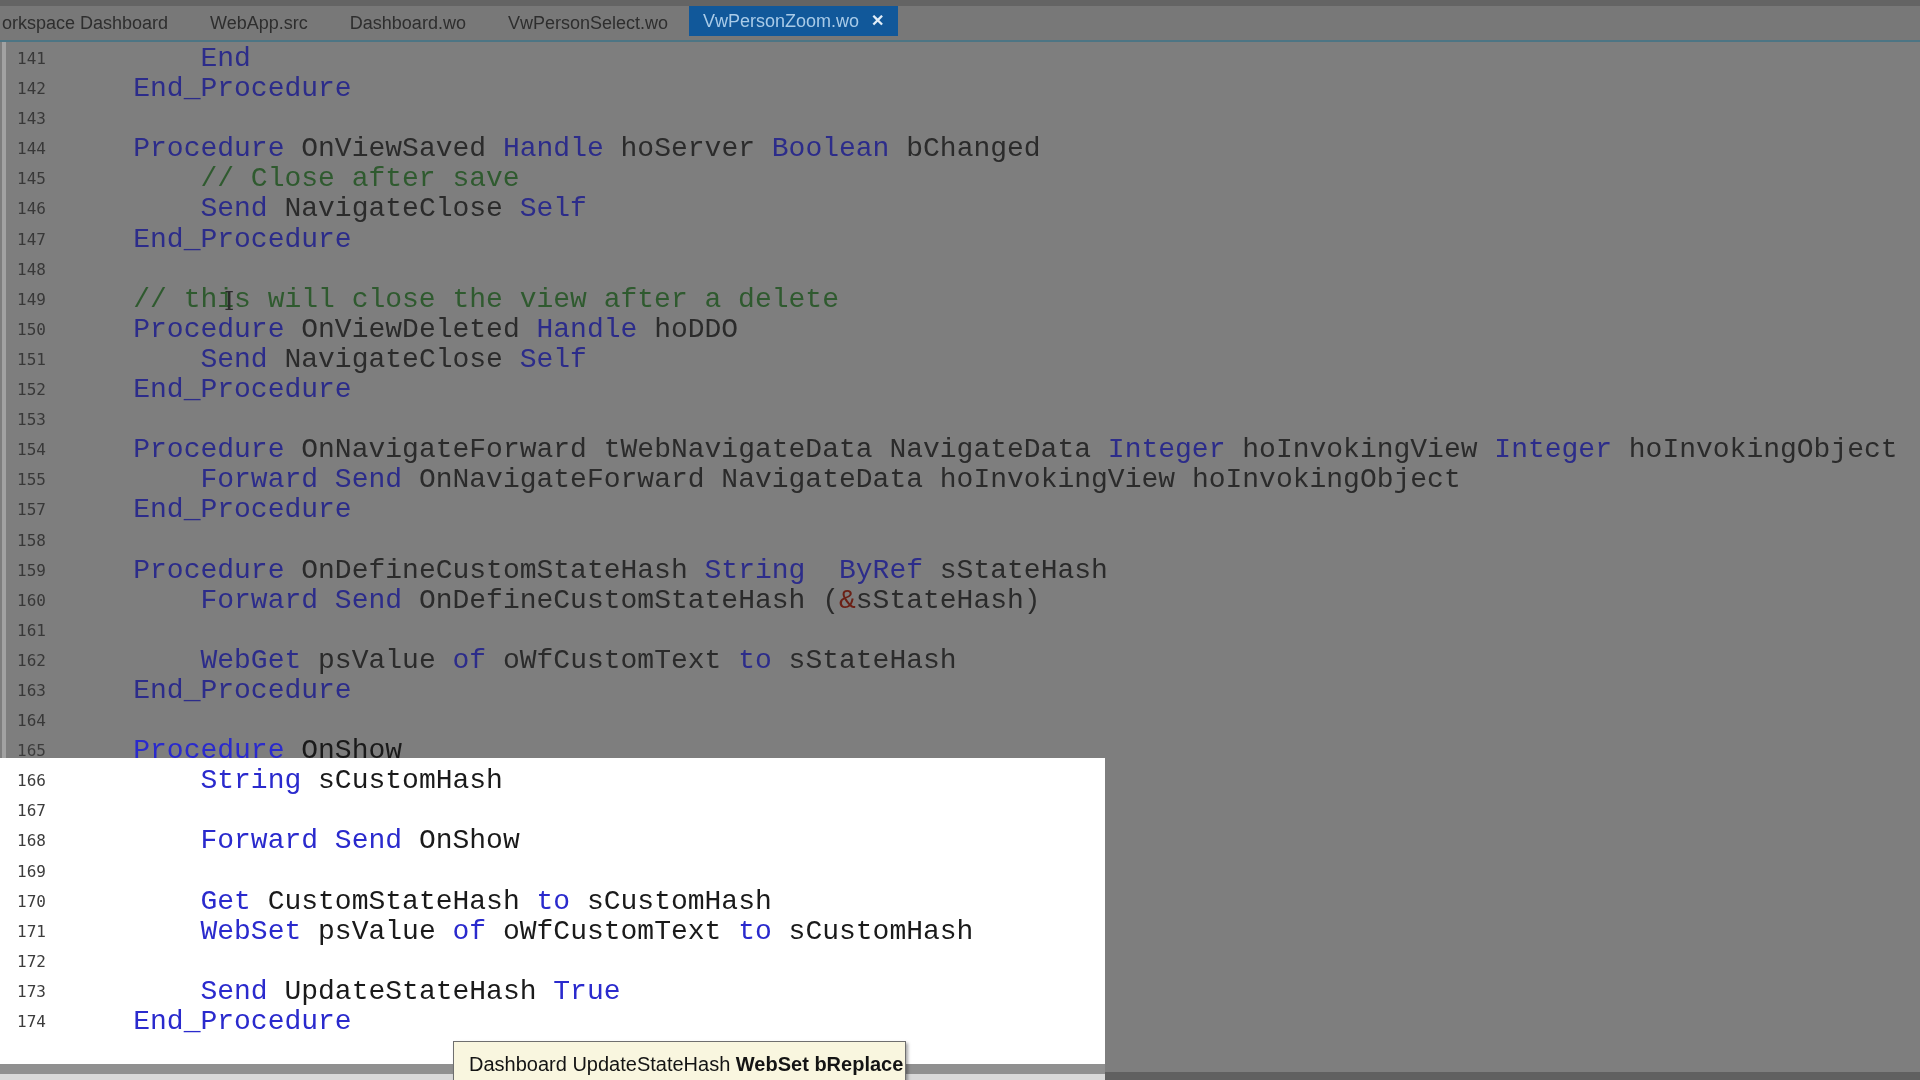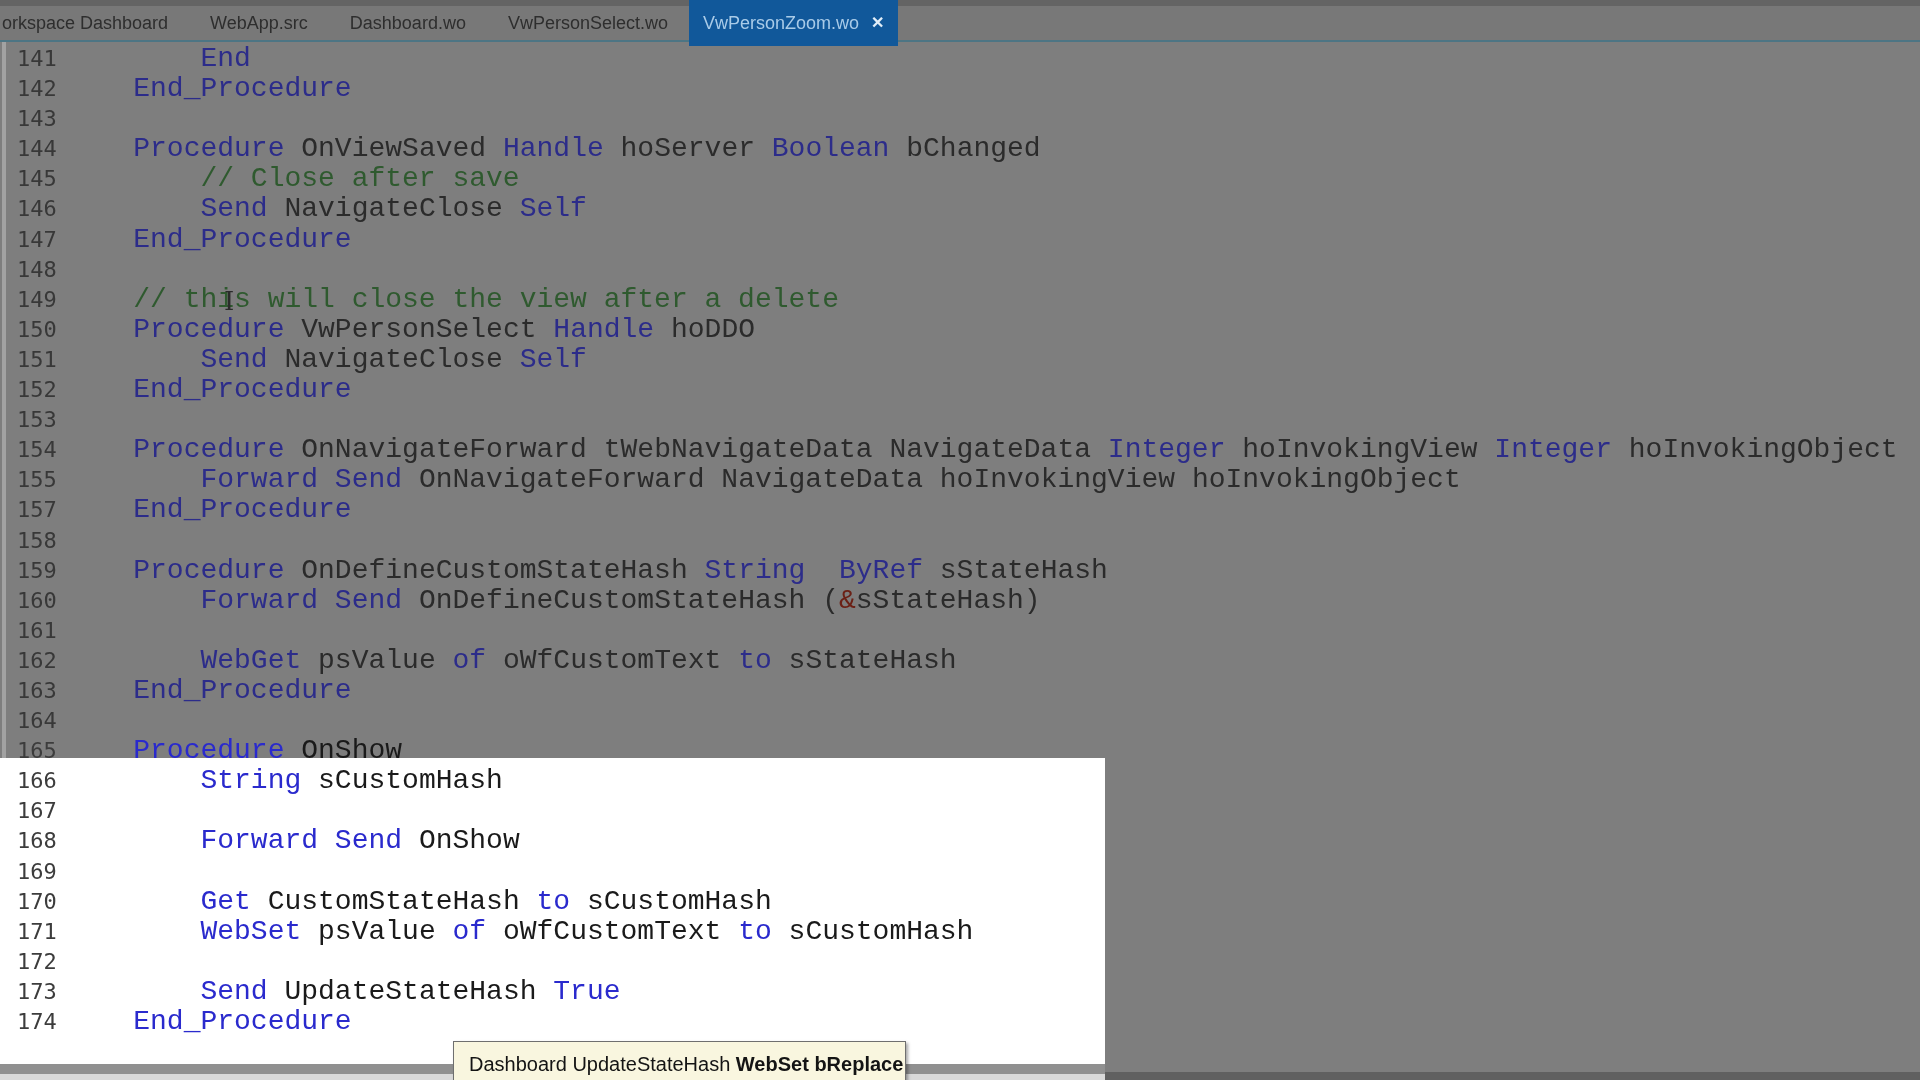--- a/index.html
+++ b/index.html
@@ -8,47 +8,47 @@
     background:var(--editor-bg);
     font-family:"Liberation Sans",sans-serif;
   }
   
   .top-strip{position:absolute;left:0;top:0;width:1920px;height:6px;background:var(--top-strip);}
   
   .tabbar{
     position:absolute;left:0;top:6px;width:1920px;height:34px;
     background:var(--tabbar-bg);
     border-bottom:2px solid var(--tabbar-border);
-    display:flex;align-items:center;
+    display:flex;align-items:flex-start;
   }
   .tab{
     display:flex;align-items:center;height:34px;
     padding:0 21px;font-size:18px;color:var(--tab-text);
     white-space:nowrap;cursor:default;
   }
   .tab:first-child{padding-left:2px;}
   .tab.active{
     background:var(--active-tab-bg);color:var(--active-tab-text);
-    height:30px;padding:8px 14px;
+    height:30px;padding:0 14px;
   }
   .tab .closex{
     margin-left:12px;font-size:16px;font-weight:bold;color:var(--active-tab-x);
     line-height:1;
   }
   
   .editor{position:absolute;left:0;top:42px;width:1920px;height:1038px;}
   .left-margin-line{position:absolute;left:2px;top:0;width:4px;height:1022px;background:var(--left-margin);}
   .spotlight{position:absolute;left:0;top:716px;width:1105px;height:306px;background:var(--spotlight-bg);}
   
   .lines{position:absolute;left:0;top:2px;width:1920px;}
   .line{display:flex;height:30.1px;white-space:pre;}
   .gut{
     width:49px;padding-left:17px;flex:0 0 auto;
     font-family:"DejaVu Sans Mono","Liberation Mono",monospace;
-    font-size:22px;line-height:30.1px;
+    font-size:16px;line-height:30.1px;
   }
   .code{
     font-family:Liberation Mono, monospace;
     font-size:28px;line-height:30.1px;white-space:pre;
   }
   .line.dim .gut{color:var(--num-dim);}
   .line.lit .gut{color:var(--num-lit);}
   .line.dim .tk-k{color:var(--kw-dim);}
   .line.dim .tk-i{color:var(--id-dim);}
   .line.dim .tk-c{color:var(--cm-dim);}
@@ -106,21 +106,21 @@
   <div class="lines">
       <div class="line dim"><span class="gut">141</span><span class="code"><span class="tk-p">        </span><span class="tk-k">End</span></span></div>
       <div class="line dim"><span class="gut">142</span><span class="code"><span class="tk-p">    </span><span class="tk-k">End_Procedure</span></span></div>
       <div class="line dim"><span class="gut">143</span><span class="code"></span></div>
       <div class="line dim"><span class="gut">144</span><span class="code"><span class="tk-p">    </span><span class="tk-k">Procedure</span><span class="tk-p"> </span><span class="tk-i">OnViewSaved</span><span class="tk-p"> </span><span class="tk-k">Handle</span><span class="tk-p"> </span><span class="tk-i">hoServer</span><span class="tk-p"> </span><span class="tk-k">Boolean</span><span class="tk-p"> </span><span class="tk-i">bChanged</span></span></div>
       <div class="line dim"><span class="gut">145</span><span class="code"><span class="tk-p">        </span><span class="tk-c">// Close after save</span></span></div>
       <div class="line dim"><span class="gut">146</span><span class="code"><span class="tk-p">        </span><span class="tk-k">Send</span><span class="tk-p"> </span><span class="tk-i">NavigateClose</span><span class="tk-p"> </span><span class="tk-k">Self</span></span></div>
       <div class="line dim"><span class="gut">147</span><span class="code"><span class="tk-p">    </span><span class="tk-k">End_Procedure</span></span></div>
       <div class="line dim"><span class="gut">148</span><span class="code"></span></div>
       <div class="line dim"><span class="gut">149</span><span class="code"><span class="tk-p">    </span><span class="tk-c">// this will close the view after a delete</span></span></div>
-      <div class="line dim"><span class="gut">150</span><span class="code"><span class="tk-p">    </span><span class="tk-k">Procedure</span><span class="tk-p"> </span><span class="tk-i">VwPersonSelect</span><span class="tk-p"> </span><span class="tk-k">Handle</span><span class="tk-p"> </span><span class="tk-i">hoDDO</span></span></div>
+      <div class="line dim"><span class="gut">150</span><span class="code"><span class="tk-p">    </span><span class="tk-k">Procedure</span><span class="tk-p"> </span><span class="tk-i">OnViewDeleted</span><span class="tk-p"> </span><span class="tk-k">Handle</span><span class="tk-p"> </span><span class="tk-i">hoDDO</span></span></div>
       <div class="line dim"><span class="gut">151</span><span class="code"><span class="tk-p">        </span><span class="tk-k">Send</span><span class="tk-p"> </span><span class="tk-i">NavigateClose</span><span class="tk-p"> </span><span class="tk-k">Self</span></span></div>
       <div class="line dim"><span class="gut">152</span><span class="code"><span class="tk-p">    </span><span class="tk-k">End_Procedure</span></span></div>
       <div class="line dim"><span class="gut">153</span><span class="code"></span></div>
       <div class="line dim"><span class="gut">154</span><span class="code"><span class="tk-p">    </span><span class="tk-k">Procedure</span><span class="tk-p"> </span><span class="tk-i">OnNavigateForward</span><span class="tk-p"> </span><span class="tk-i">tWebNavigateData</span><span class="tk-p"> </span><span class="tk-i">NavigateData</span><span class="tk-p"> </span><span class="tk-k">Integer</span><span class="tk-p"> </span><span class="tk-i">hoInvokingView</span><span class="tk-p"> </span><span class="tk-k">Integer</span><span class="tk-p"> </span><span class="tk-i">hoInvokingObject</span></span></div>
       <div class="line dim"><span class="gut">155</span><span class="code"><span class="tk-p">        </span><span class="tk-k">Forward</span><span class="tk-p"> </span><span class="tk-k">Send</span><span class="tk-p"> </span><span class="tk-i">OnNavigateForward</span><span class="tk-p"> </span><span class="tk-i">NavigateData</span><span class="tk-p"> </span><span class="tk-i">hoInvokingView</span><span class="tk-p"> </span><span class="tk-i">hoInvokingObject</span></span></div>
       <div class="line dim"><span class="gut">157</span><span class="code"><span class="tk-p">    </span><span class="tk-k">End_Procedure</span></span></div>
       <div class="line dim"><span class="gut">158</span><span class="code"></span></div>
       <div class="line dim"><span class="gut">159</span><span class="code"><span class="tk-p">    </span><span class="tk-k">Procedure</span><span class="tk-p"> </span><span class="tk-i">OnDefineCustomStateHash</span><span class="tk-p"> </span><span class="tk-k">String</span><span class="tk-p">  </span><span class="tk-k">ByRef</span><span class="tk-p"> </span><span class="tk-i">sStateHash</span></span></div>
       <div class="line dim"><span class="gut">160</span><span class="code"><span class="tk-p">        </span><span class="tk-k">Forward</span><span class="tk-p"> </span><span class="tk-k">Send</span><span class="tk-p"> </span><span class="tk-i">OnDefineCustomStateHash</span><span class="tk-i"> (</span><span class="tk-a">&amp;</span><span class="tk-i">sStateHash)</span></span></div>
       <div class="line dim"><span class="gut">161</span><span class="code"></span></div>

